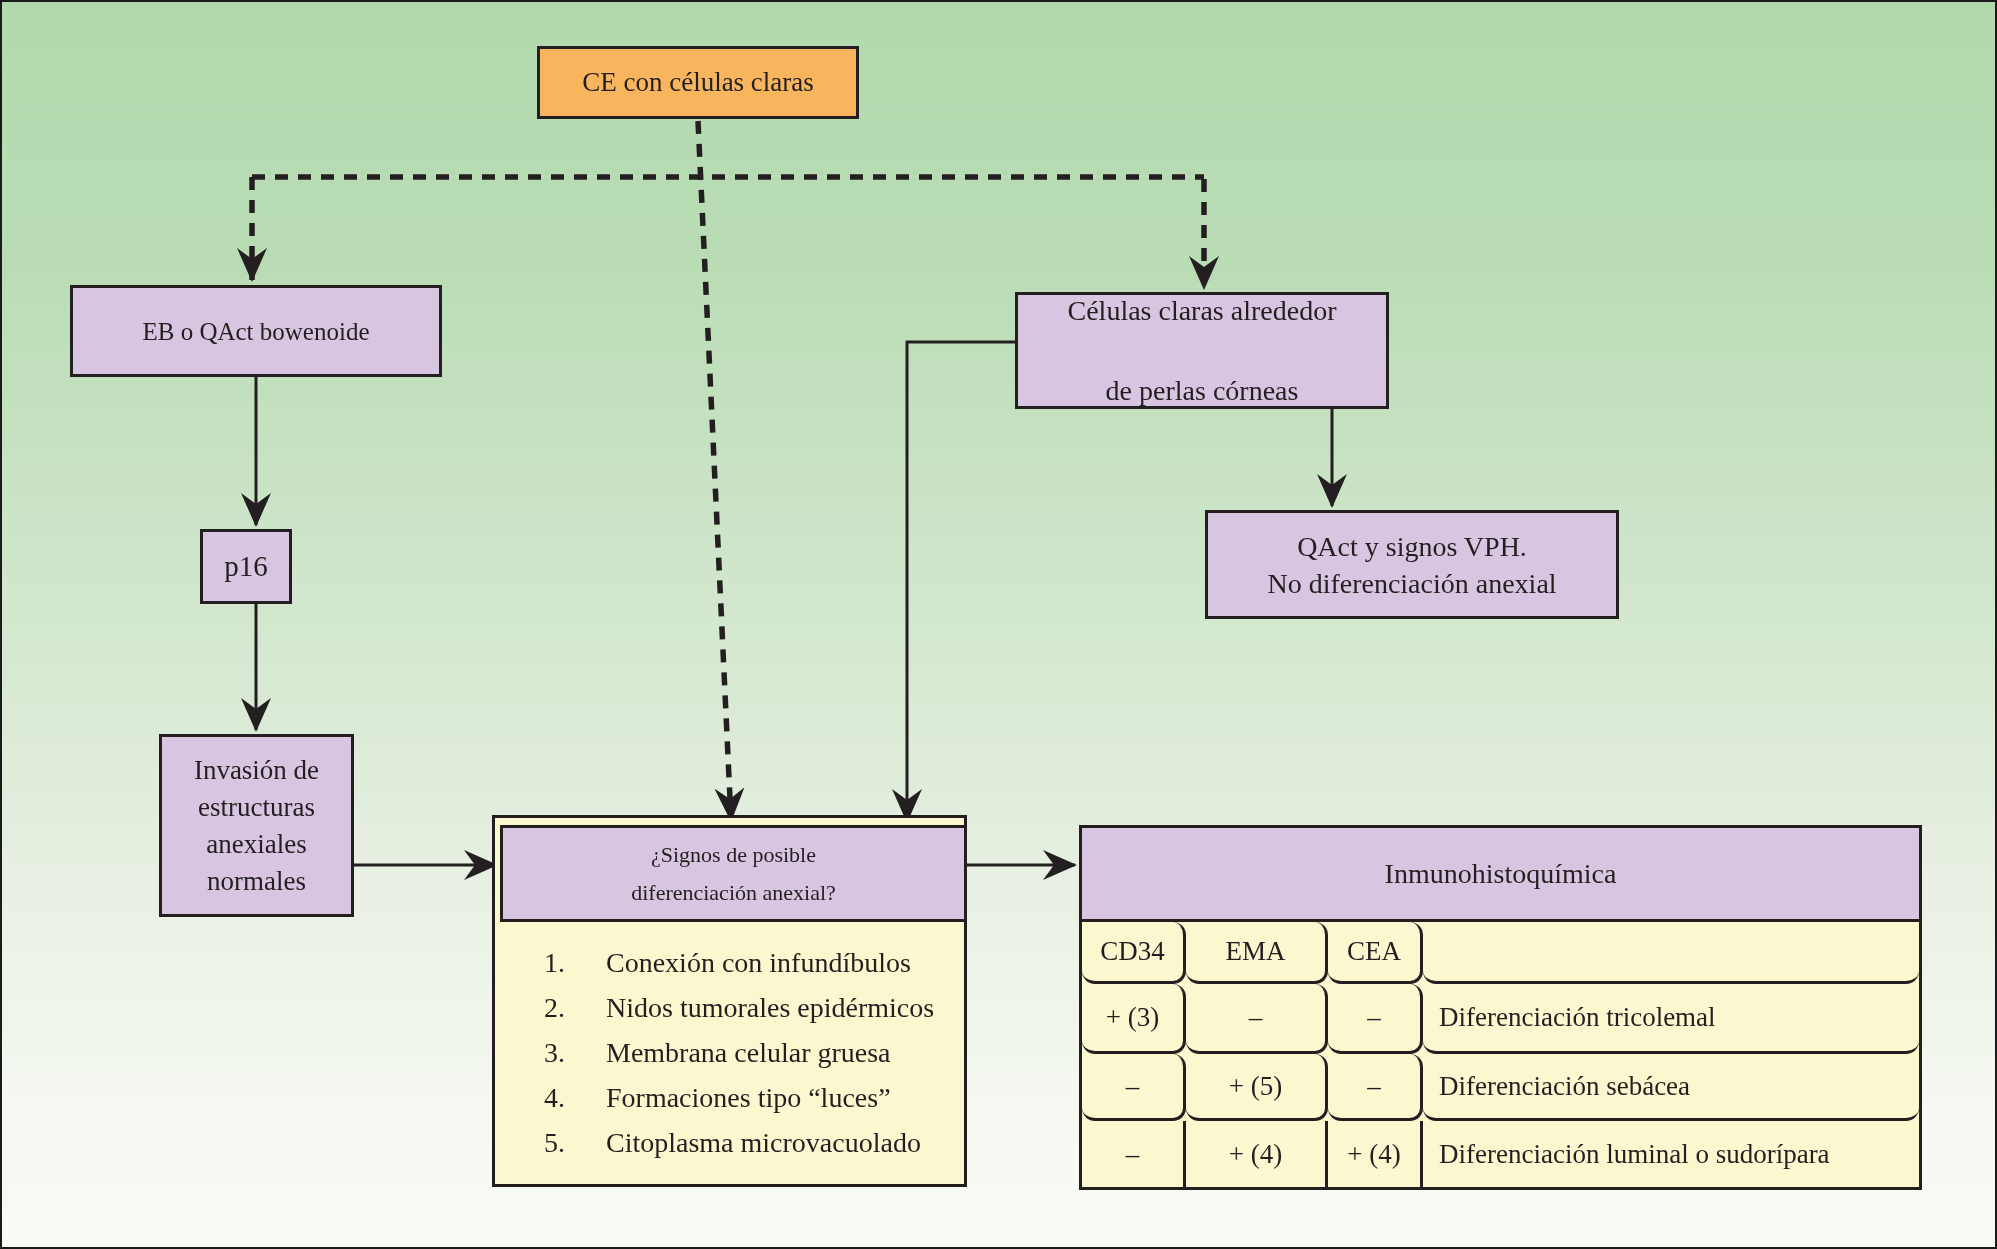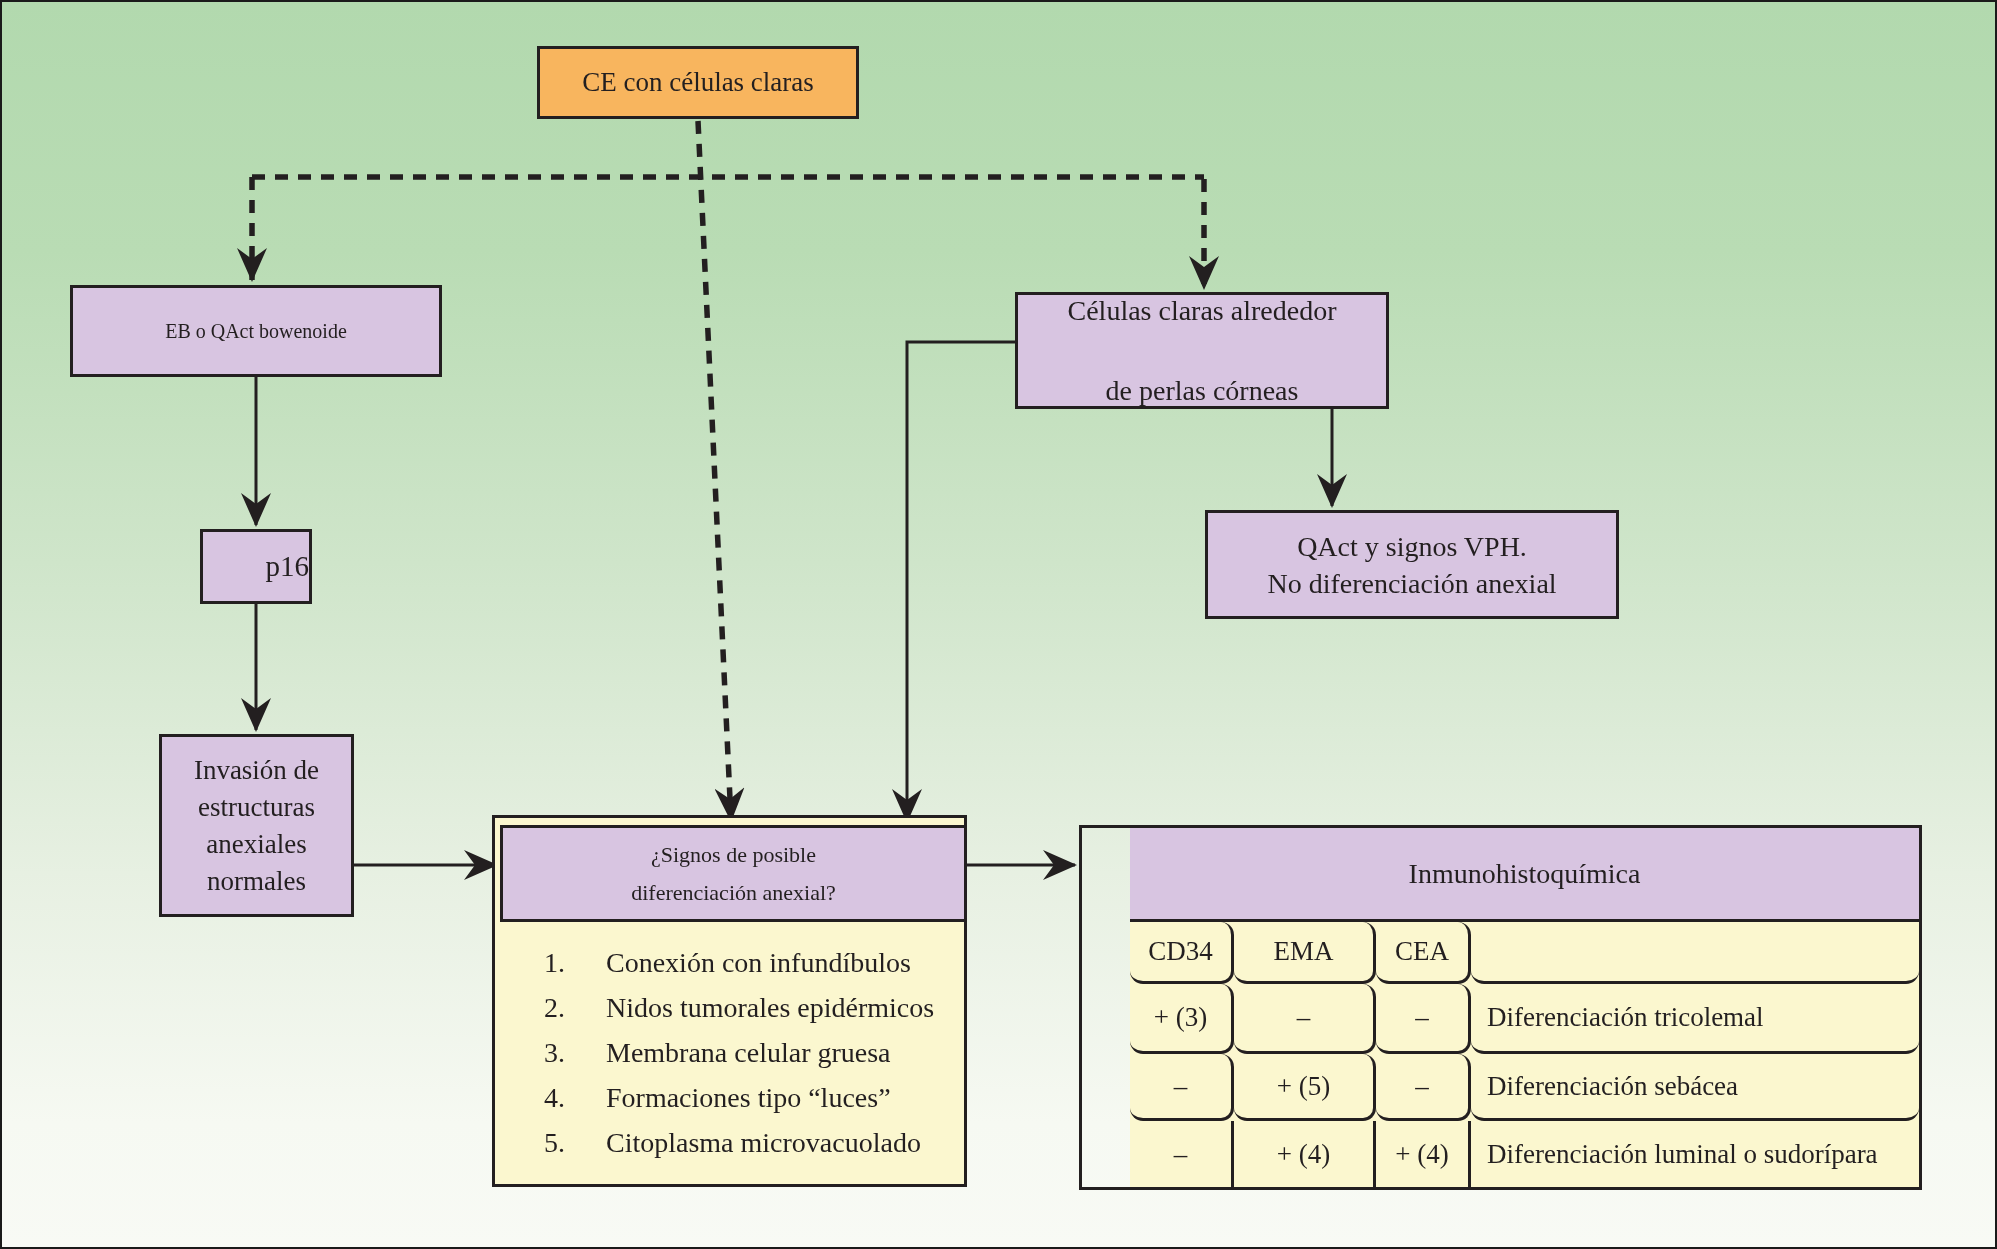--- a/index.html
+++ b/index.html
@@ -19,39 +19,39 @@
   .box {
     position:absolute; box-sizing:border-box; border:3px solid var(--ink,#231f20);
     display:flex; flex-direction:column; align-items:center; justify-content:center;
     text-align:center; font-size:28px; line-height:37px;
   }
   .orange { background:var(--orange,#f8b55e); }
   .purple { background:var(--purple,#d8c5e1); }
   .yellow { background:var(--yellow,#fbf7cf); }
 
   .root-box      { left:535px;  top:44px;  width:322px; height:73px;  font-size:27px; }
-  .eb-box        { left:68px;   top:283px; width:372px; height:92px;  font-size:20px; }
-  .p16-box       { left:198px;  top:527px; width:112px; height:75px;  font-size:29px;align-items:flex-end; }
+  .eb-box        { left:68px;   top:283px; width:372px; height:92px;  font-size:25px; }
+  .p16-box       { left:198px;  top:527px; width:92px; height:75px;  font-size:29px; }
   .invasion-box  { left:157px;  top:732px; width:195px; height:183px; font-size:27px; line-height:37px; }
   .invasion-box .wrap { width:162px; }
   .celulas-box   { left:1013px; top:290px; width:374px; height:117px;gap:43px; }
   .qact-box      { left:1203px; top:508px; width:414px; height:109px; }
 
   .list-backing  { left:490px;  top:813px; width:475px; height:372px; }
   .question-head { left:498px;  top:823px; width:467px; height:97px;  font-size:22px; line-height:38px; z-index:2; }
 
   .list-items {
     position:absolute; left:490px; top:920px; width:475px; height:265px; box-sizing:border-box;
     padding:18px 0 0 52px; z-index:3; font-size:28px;
   }
   .li { display:flex; height:45px; align-items:center; }
   .li .num { width:62px; }
 
   .ihq-table { position:absolute; left:1077px; top:823px; width:843px; height:365px;
-    box-sizing:border-box; border:3px solid var(--ink,#231f20); z-index:2;padding-left:48px; }
+    box-sizing:border-box; border:3px solid var(--ink,#231f20); z-index:2; }
   .ihq-head { box-sizing:border-box; height:94px; background:var(--purple,#d8c5e1);
     border-bottom:3px solid var(--ink,#231f20);
     display:flex; align-items:center; justify-content:center; font-size:28px; }
   .ihq-grid { display:grid; grid-template-columns:104px 142px 95px 1fr;
     grid-template-rows:62px 70px 67px 66px; background:var(--yellow,#fbf7cf); }
   .cell { box-sizing:border-box; display:flex; align-items:center; justify-content:center;
     font-size:27px; }
   .cell.cr { border-right:3px solid var(--ink,#231f20); }
   .cell.cb { border-bottom:3px solid var(--ink,#231f20);border-radius:13px; }
   .cell.desc { justify-content:flex-start; padding-left:16px; }

